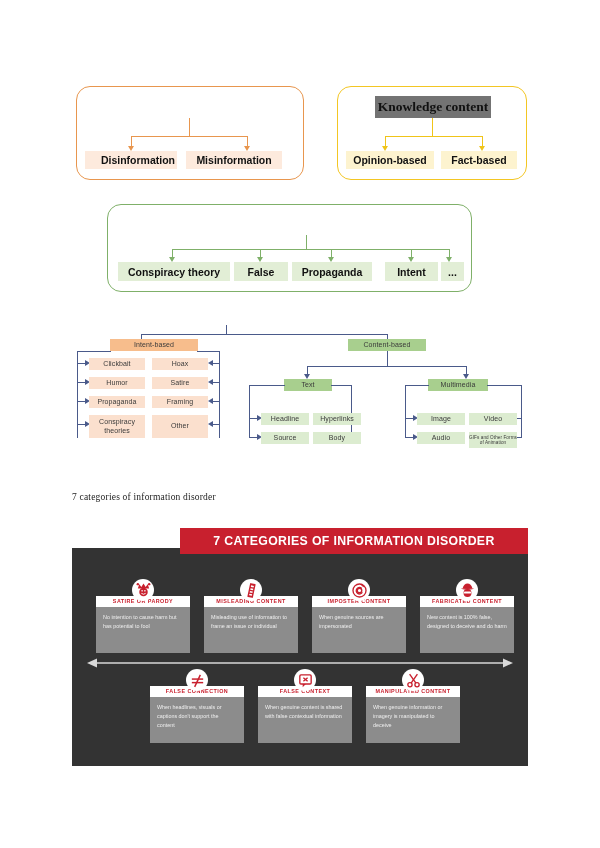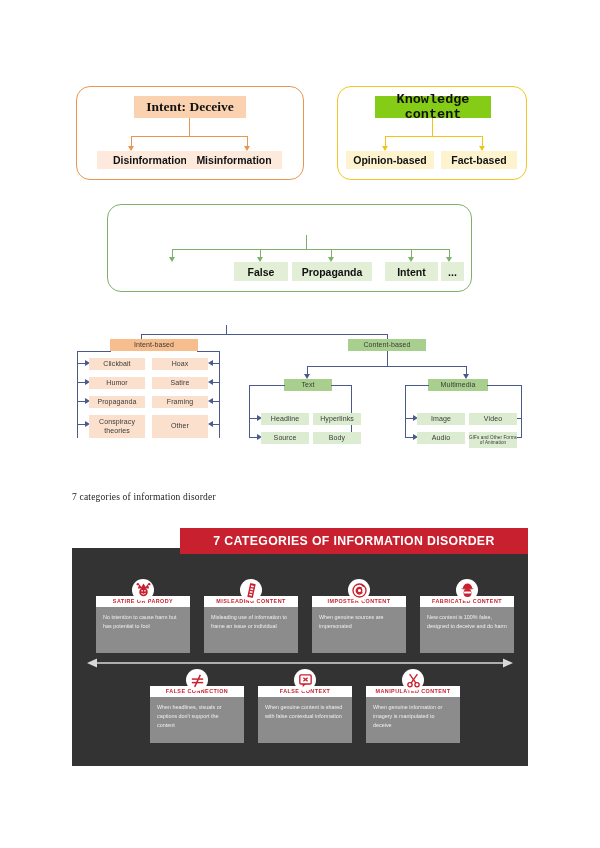--- a/index.html
+++ b/index.html
@@ -15,21 +15,21 @@
   .frame.orange{border-color:#e8964e;}
   .frame.yellow{border-color:#f3c623;}
   .frame.green{border-color:#7fb069;}
 
   .node{position:absolute;box-sizing:border-box;display:flex;align-items:center;justify-content:center;text-align:center;}
   .root-lab{font-family:"Liberation Serif", serif;font-weight:bold;font-size:13.5px;color:#111;}
   .leaf-lab{font-weight:bold;font-size:10.5px;color:#111;}
 
   .bg-orange-strong{background:#fad2b0;}
   .bg-orange-soft{background:#fdeadd;}
-  .bg-yellow-strong{background:#84cc16;font-family:Liberation Mono, monospace;}
+  .bg-yellow-strong{background:#737373;}
   .bg-yellow-soft{background:#fdf3cf;}
   .bg-green-strong{background:#cbe0b8;}
   .bg-green-soft{background:#e2eed6;}
 
   .ln{position:absolute;}
   .ln.h{height:1.4px;}
   .ln.v{width:1.4px;}
   .c-orange{background:#e8964e;}
   .c-yellow{background:#f0c419;}
   .c-green{background:#7fb069;}
@@ -74,28 +74,27 @@
   .badge svg{display:block;}
   .axis{position:absolute;left:86px;top:654px;width:428px;height:10px;}
 </style>
 </head>
 <body>
 
 <div class="page">
 
   <div class="frame orange" style="left:76px;top:86px;width:228px;height:94px;"></div>
 
-  <div class="node root-lab bg-orange-strong" style="left:134px;top:96px;width:112px;height:22px;">Intent: Deceive</div>
   <div class="ln v c-orange" style="left:189px;top:118px;height:18px;"></div>
   <div class="ln h c-orange" style="left:131px;top:136px;width:117px;"></div>
   <div class="ln v c-orange" style="left:131px;top:136px;height:10px;"></div>
   <div class="ln v c-orange" style="left:247px;top:136px;height:10px;"></div>
   <div class="arw down a-orange" style="left:128px;top:146px;"></div>
   <div class="arw down a-orange" style="left:244px;top:146px;"></div>
-  <div class="node leaf-lab bg-orange-soft" style="left:97px;top:151px;width:92px;height:18px;padding-left:14px;">Disinformation</div>
+  <div class="node leaf-lab bg-orange-soft" style="left:85px;top:151px;width:92px;height:18px;padding-left:14px;">Disinformation</div>
   <div class="node leaf-lab bg-orange-soft" style="left:186px;top:151px;width:96px;height:18px;">Misinformation</div>
 
   <div class="frame yellow" style="left:337px;top:86px;width:190px;height:94px;"></div>
 
   <div class="node root-lab bg-yellow-strong" style="left:375px;top:96px;width:116px;height:22px;">Knowledge content</div>
   <div class="ln v c-yellow" style="left:432px;top:118px;height:18px;"></div>
   <div class="ln h c-yellow" style="left:385px;top:136px;width:98px;"></div>
   <div class="ln v c-yellow" style="left:385px;top:136px;height:10px;"></div>
   <div class="ln v c-yellow" style="left:482px;top:136px;height:10px;"></div>
   <div class="arw down a-yellow" style="left:382px;top:146px;"></div>
@@ -111,20 +110,21 @@
   <div class="ln v c-green" style="left:260px;top:249px;height:8px;"></div>
   <div class="ln v c-green" style="left:331px;top:249px;height:8px;"></div>
   <div class="ln v c-green" style="left:411px;top:249px;height:8px;"></div>
   <div class="ln v c-green" style="left:449px;top:249px;height:8px;"></div>
   <div class="arw down a-green" style="left:169px;top:257px;"></div>
   <div class="arw down a-green" style="left:257px;top:257px;"></div>
   <div class="arw down a-green" style="left:328px;top:257px;"></div>
   <div class="arw down a-green" style="left:408px;top:257px;"></div>
   <div class="arw down a-green" style="left:446px;top:257px;"></div>
 
+  <div class="node leaf-lab bg-green-soft" style="left:118px;top:262px;width:112px;height:19px;">Conspiracy theory</div>
   <div class="node leaf-lab bg-green-soft" style="left:234px;top:262px;width:54px;height:19px;">False</div>
   <div class="node leaf-lab bg-green-soft" style="left:292px;top:262px;width:80px;height:19px;">Propaganda</div>
   <div class="node leaf-lab bg-green-soft" style="left:385px;top:262px;width:53px;height:19px;">Intent</div>
   <div class="node leaf-lab bg-green-soft" style="left:441px;top:262px;width:23px;height:19px;">...</div>
 
   <div class="tree">
 
     <div class="ln v c-blue" style="left:226px;top:0px;height:9px;"></div>
     <div class="ln h c-blue" style="left:141px;top:9px;width:247px;"></div>
     <div class="ln v c-blue" style="left:141px;top:9px;height:8px;"></div>

